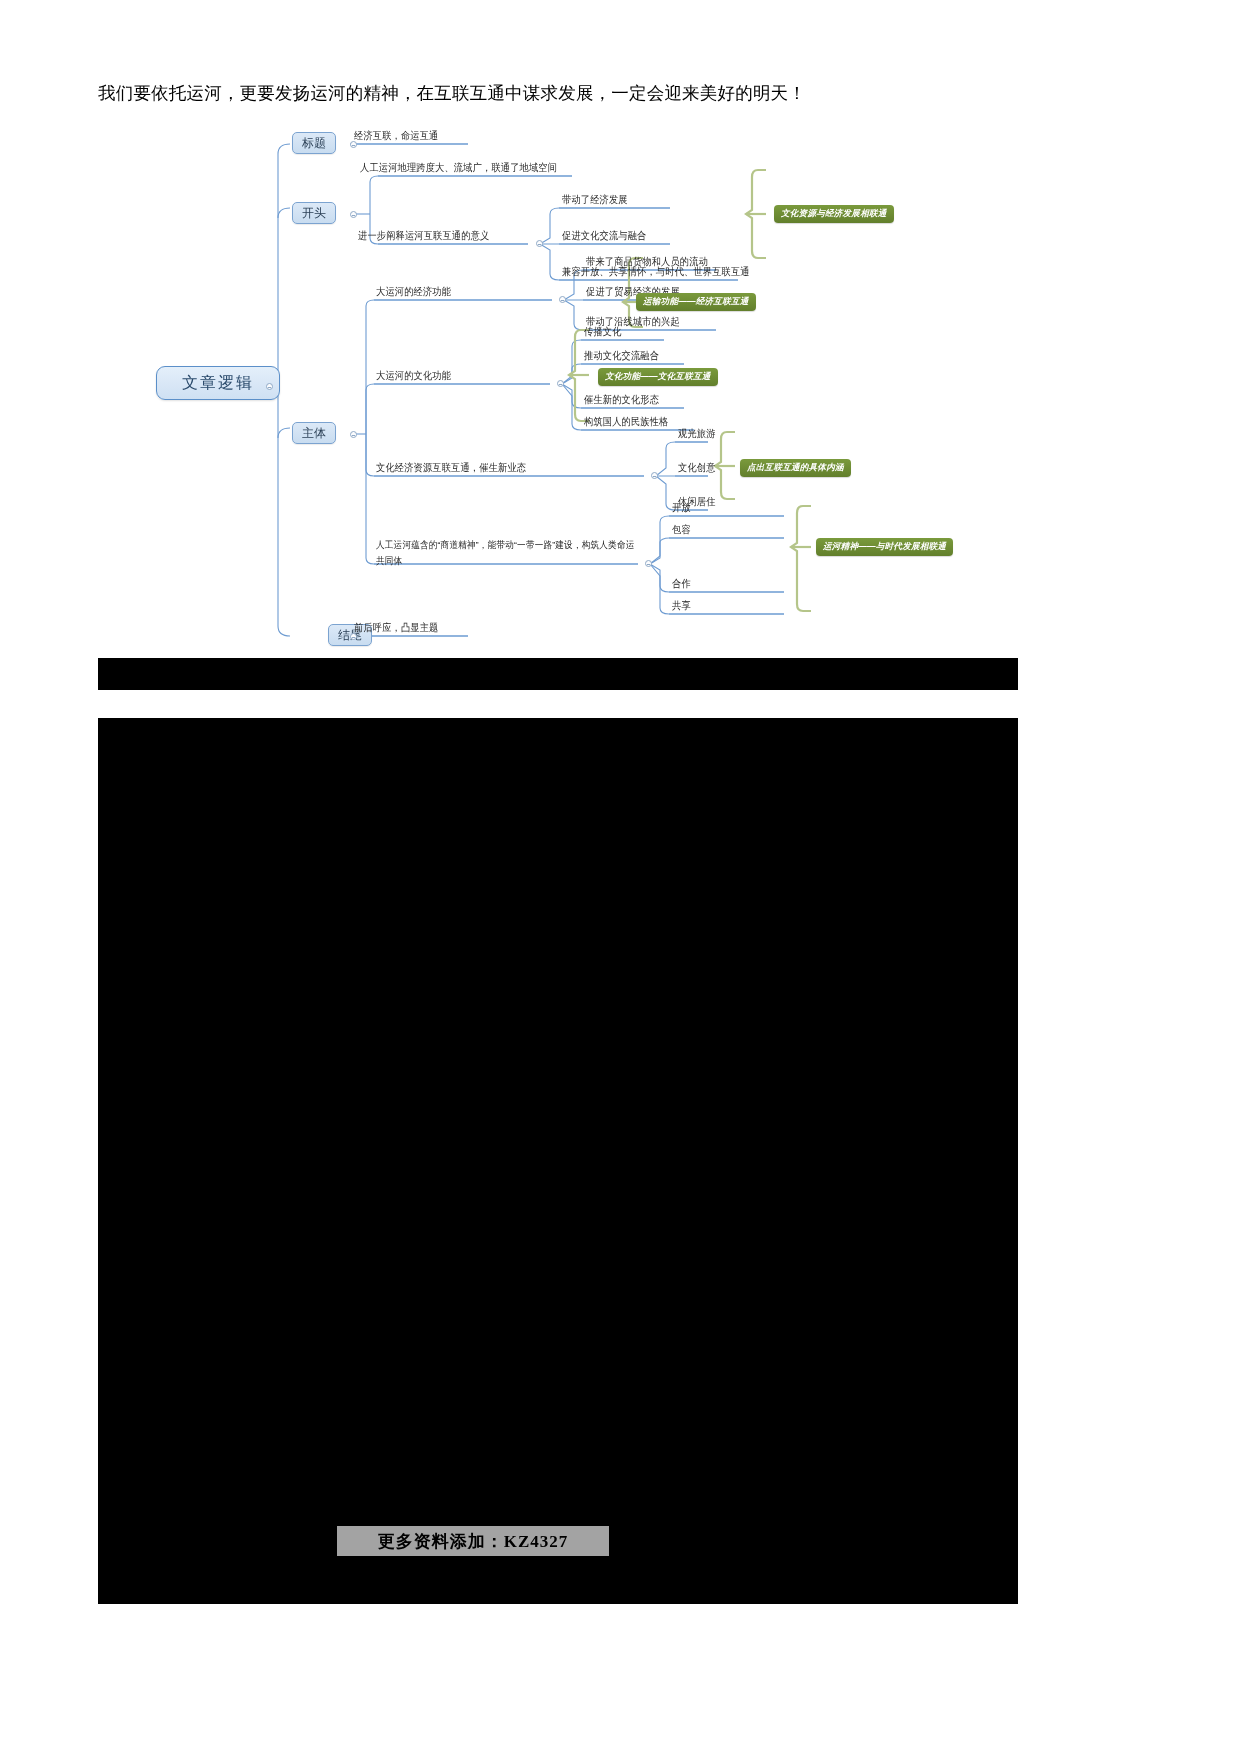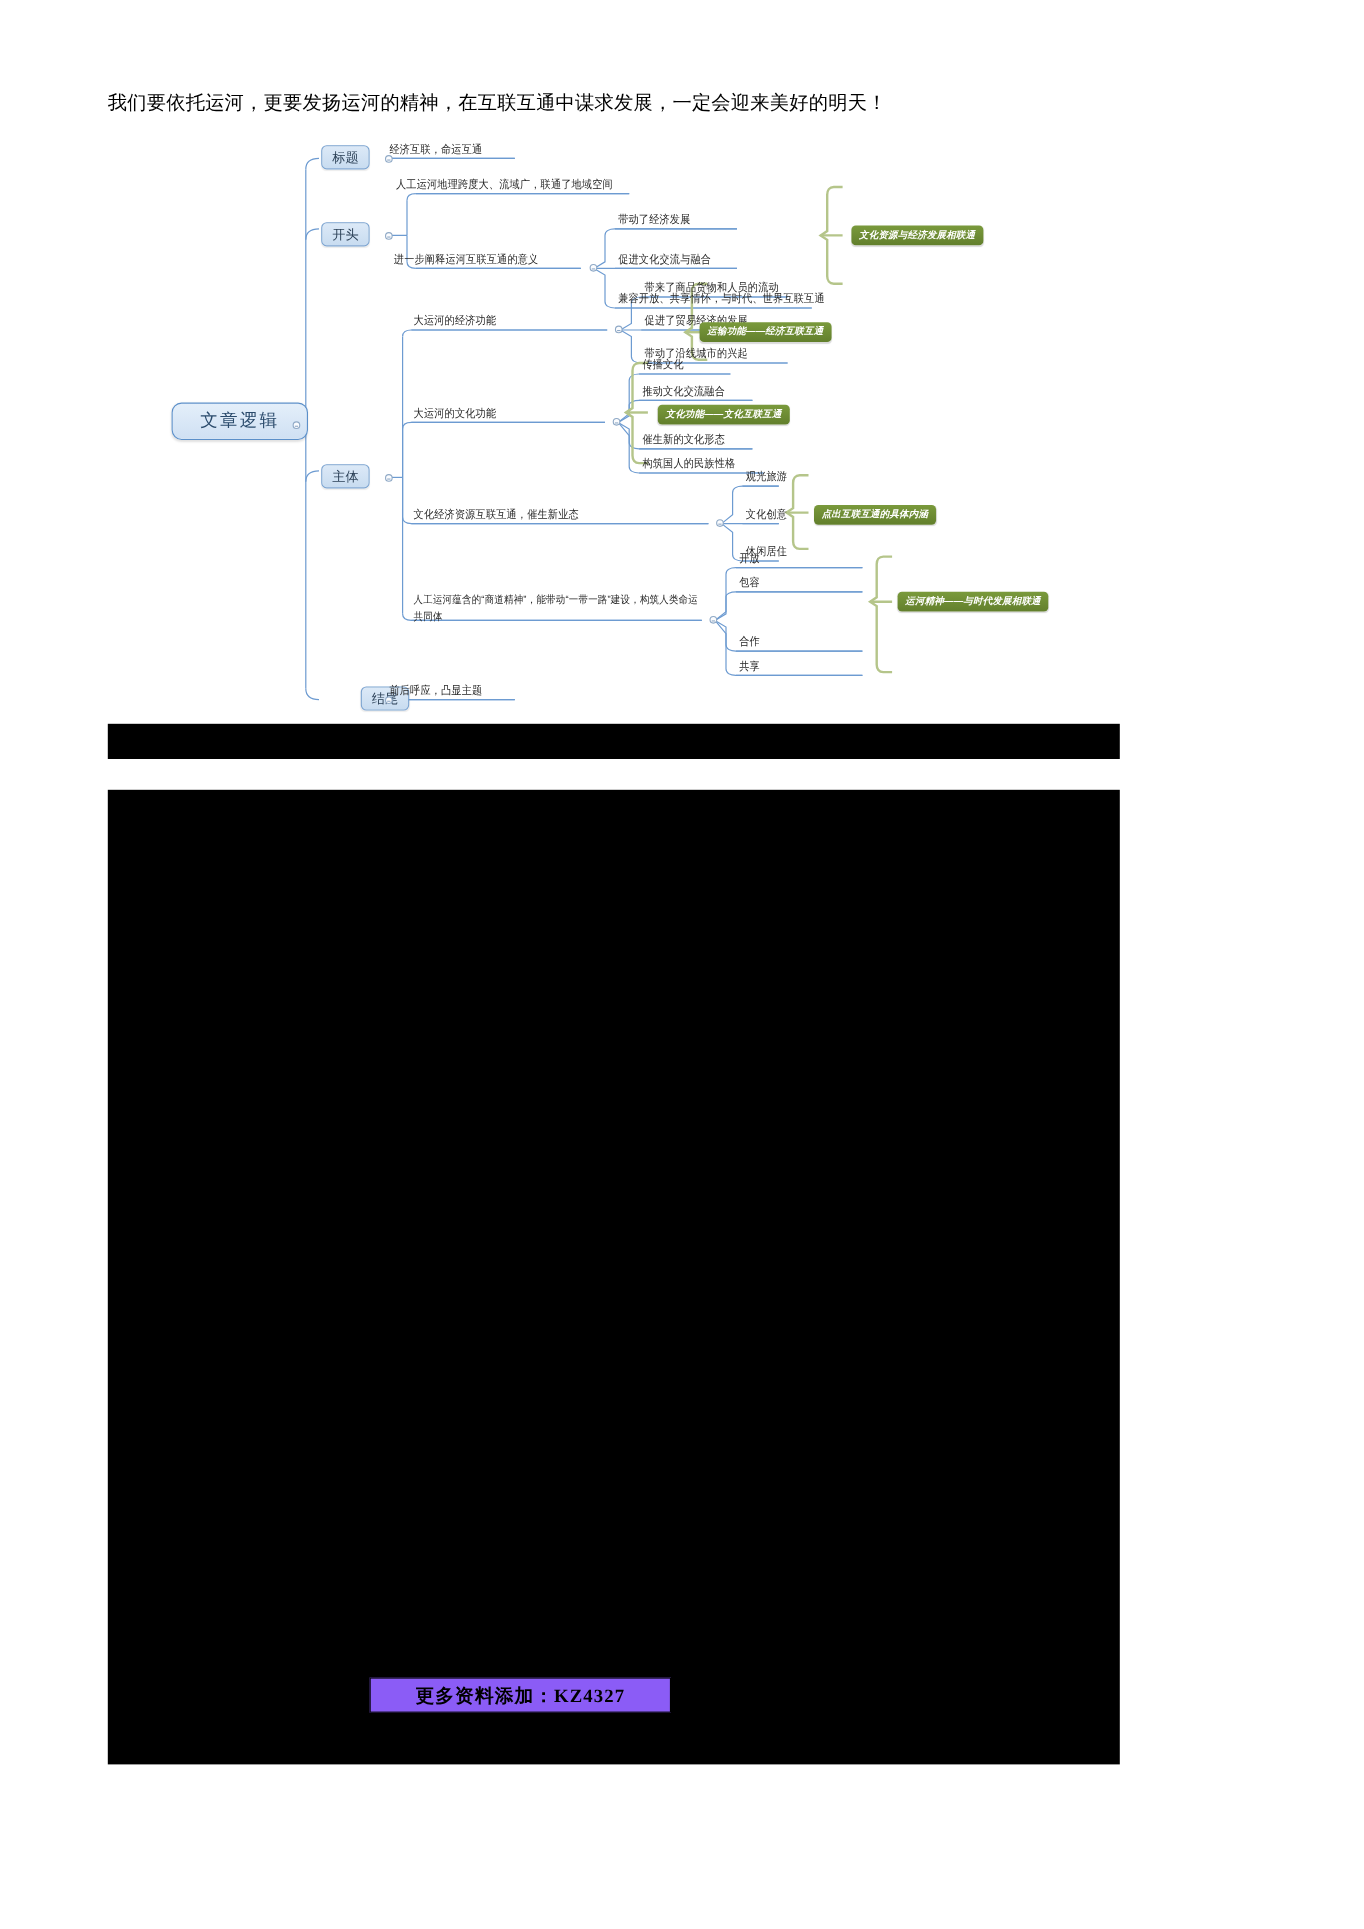--- a/index.html
+++ b/index.html
@@ -106,21 +106,21 @@
     position:absolute;
     background:#000000;
   }
   #band-top  { left:98px; top:658px;  width:920px; height:32px; }
   #band-main { left:98px; top:718px;  width:920px; height:886px; }
 
   .footer-plate {
     position:absolute;
     left:336px; top:1525px;
     width:274px; height:32px;
-    background:#8b5cf6;
+    background:#a3a3a3;
     border:1px solid #000;
     display:flex; align-items:center; justify-content:center;
   }
   .footer-plate span {
     font-family:"Liberation Serif","DejaVu Serif",serif;
     font-weight:bold;
     font-size:17px;
     color:#000;
     letter-spacing:1px;
   }

